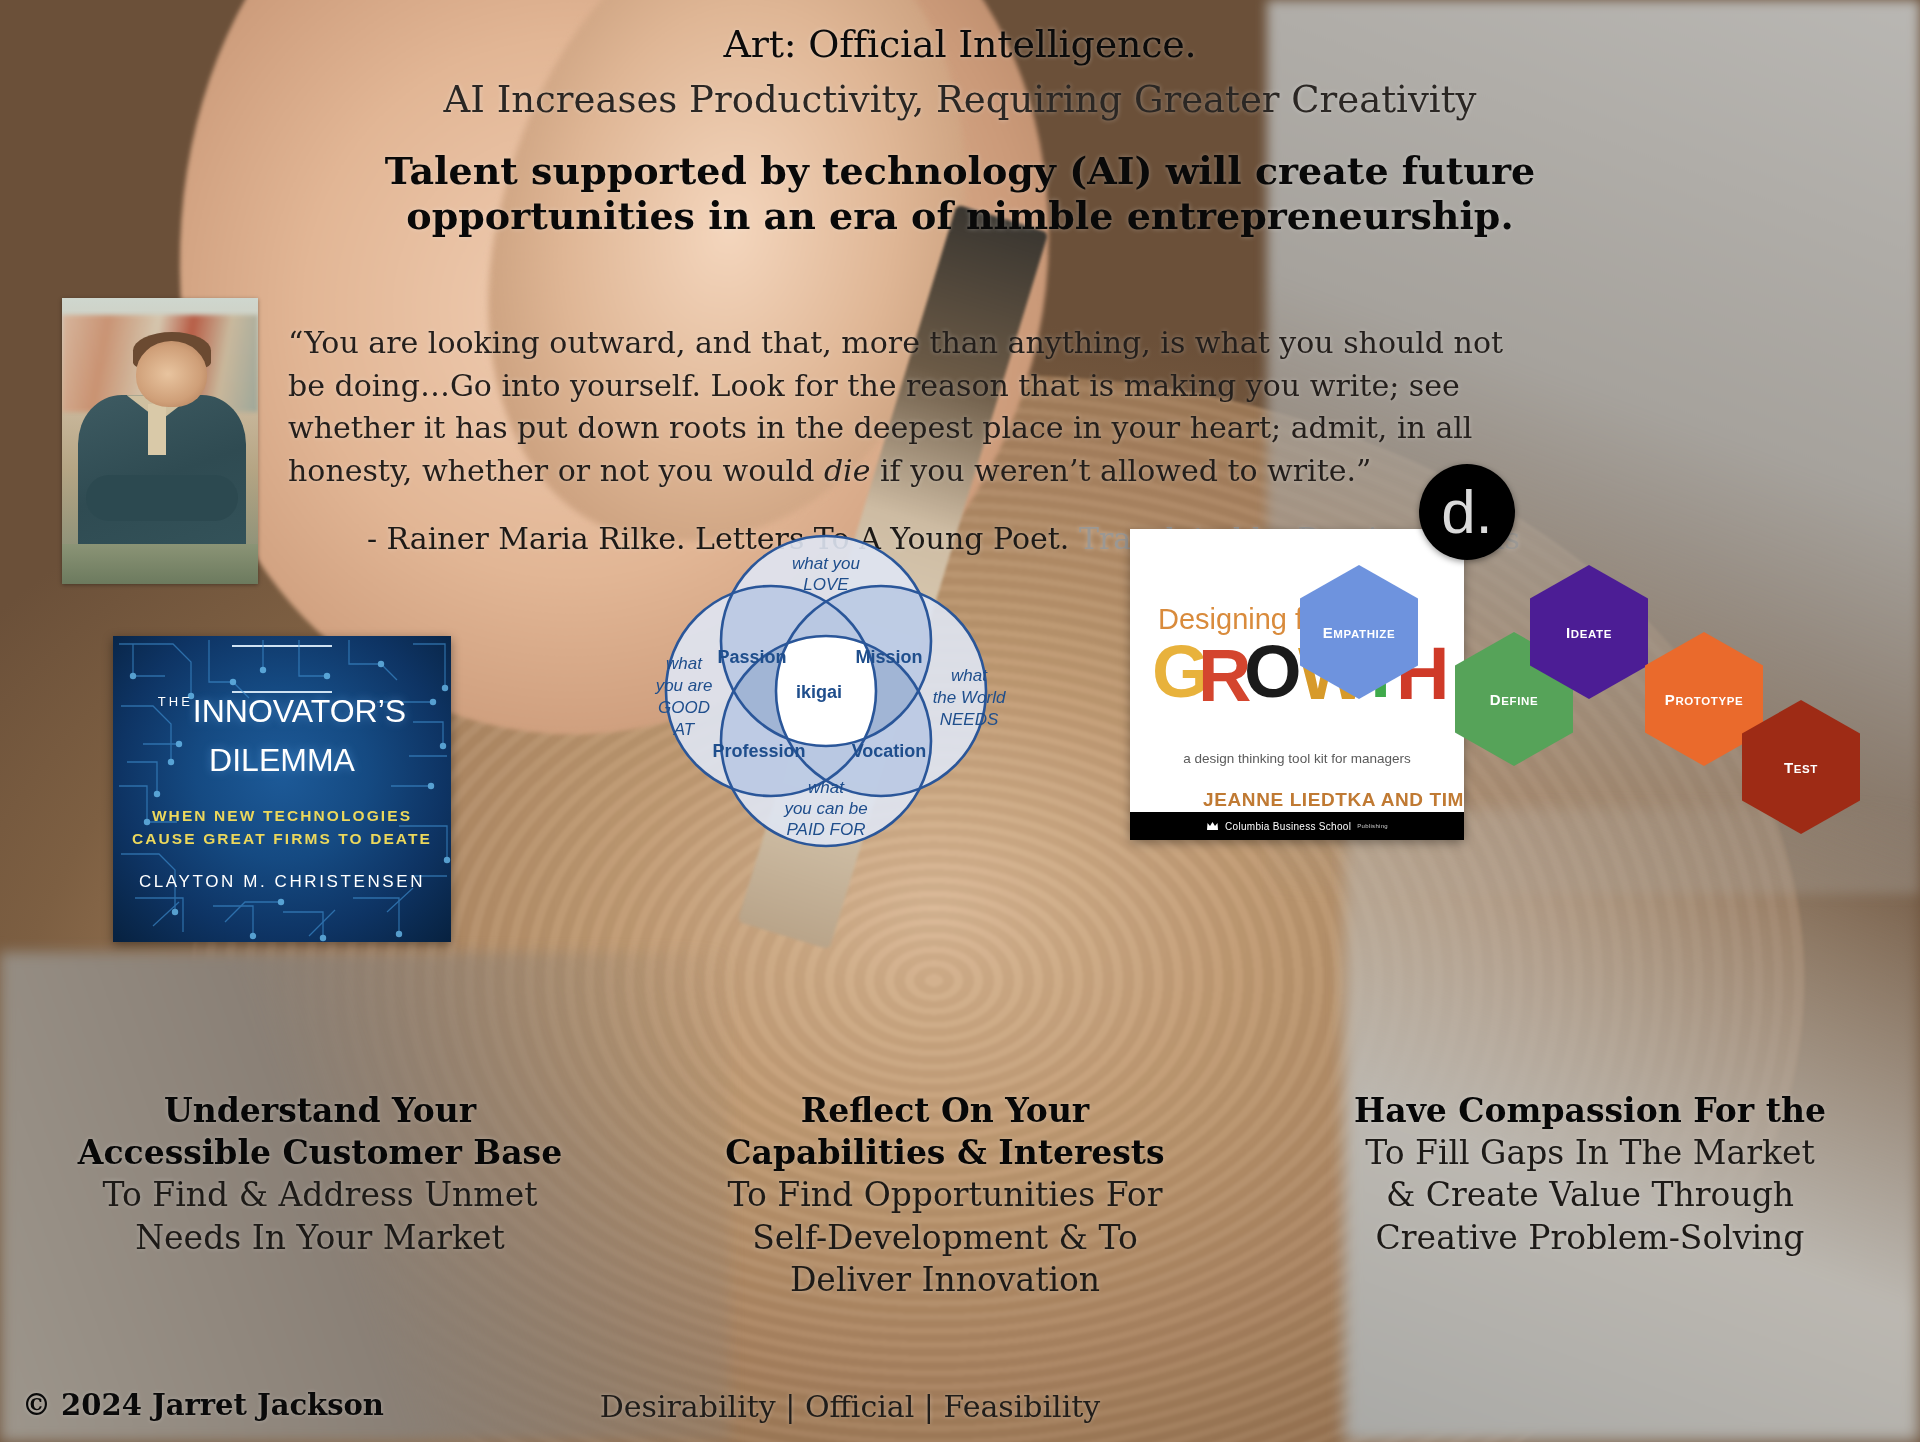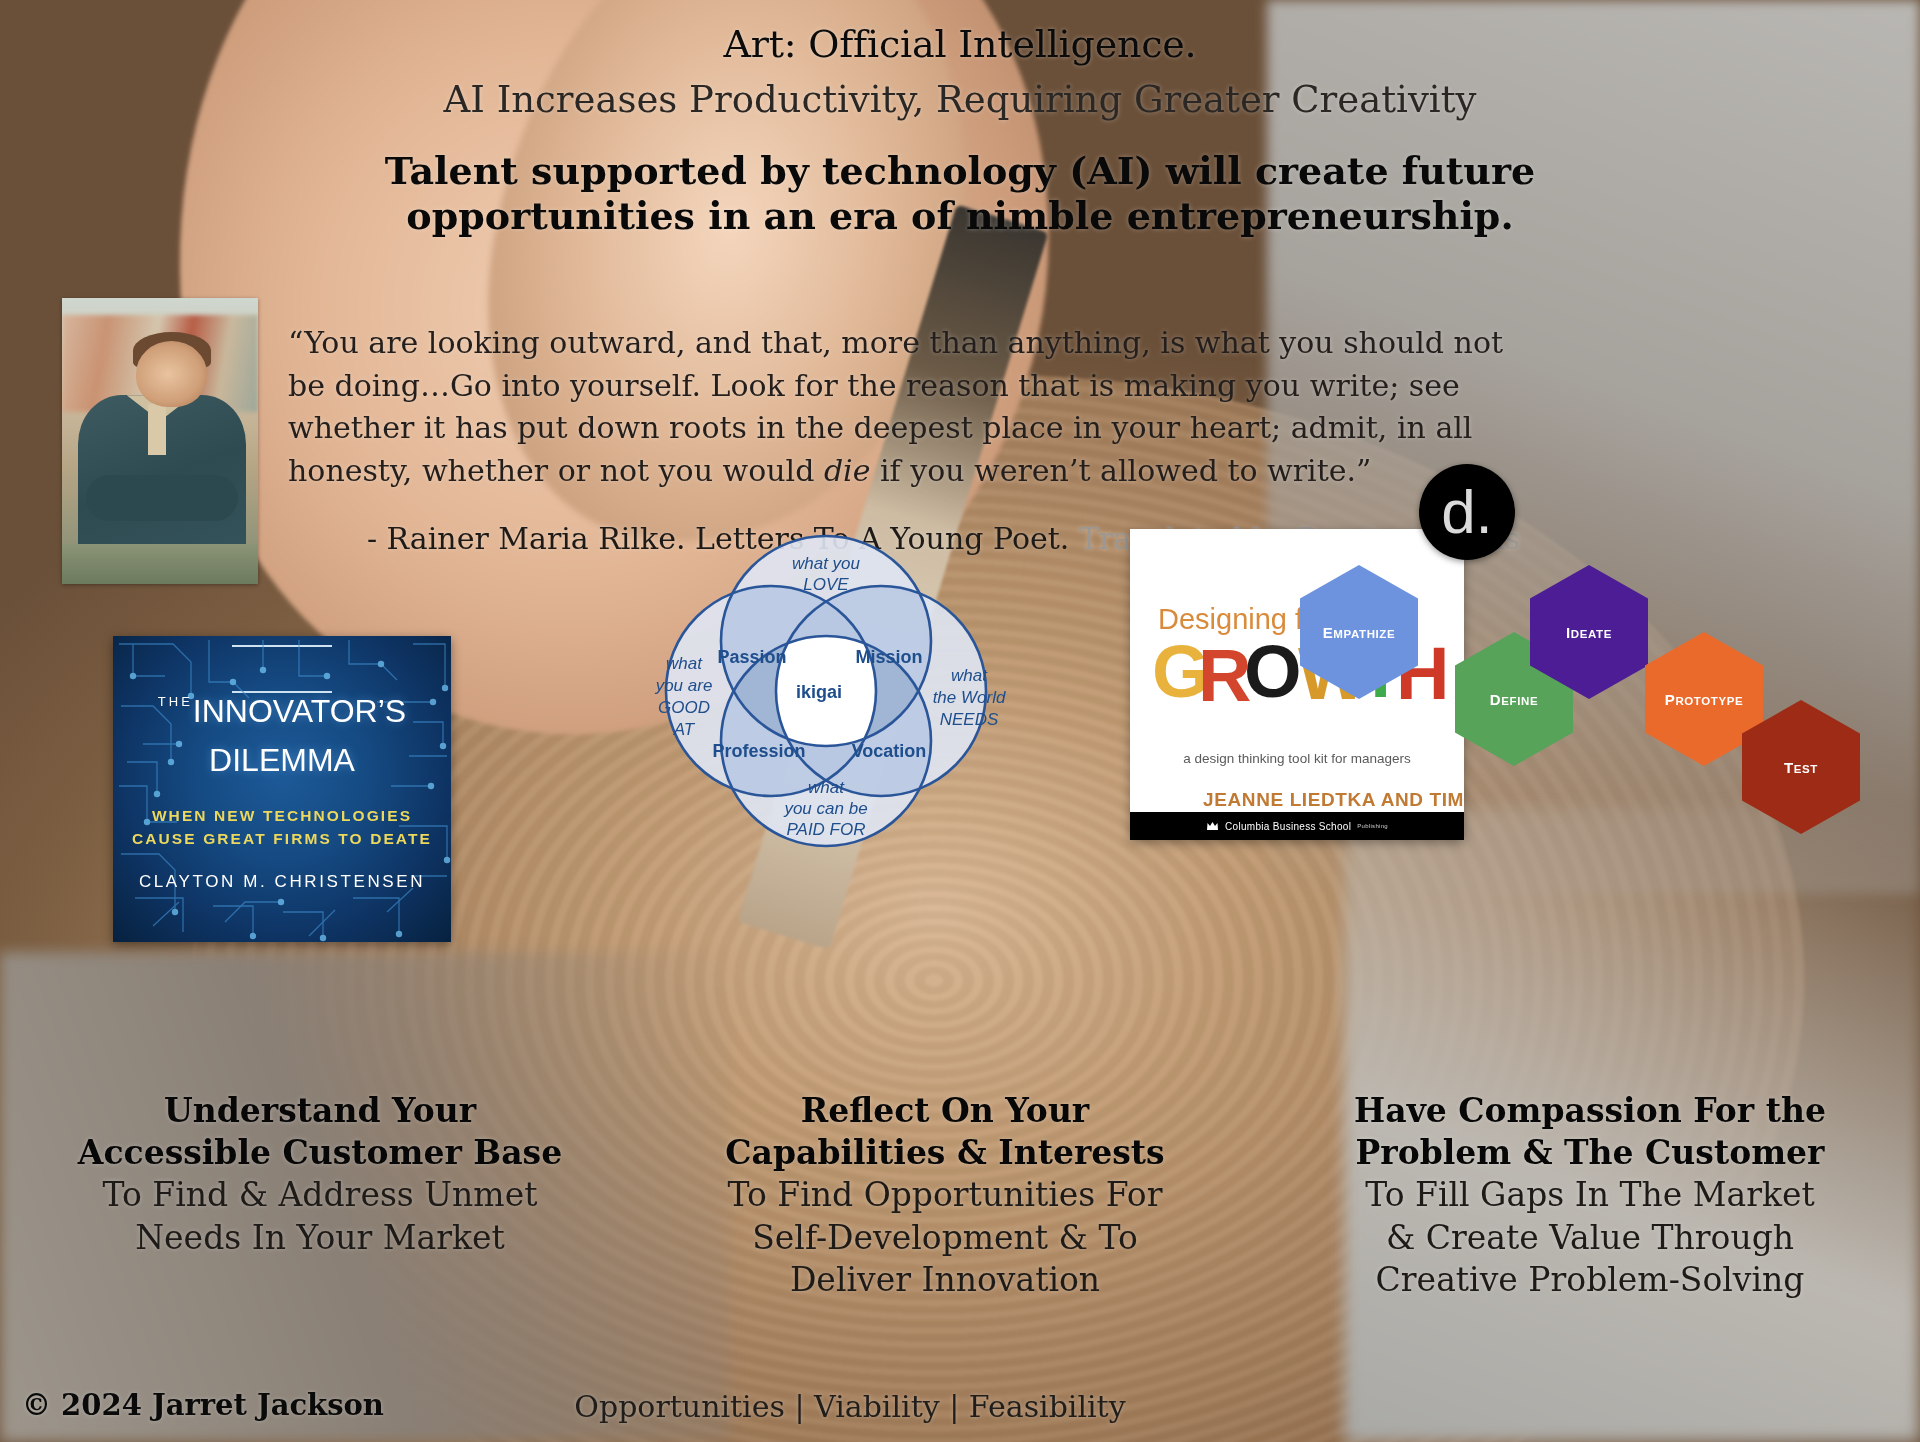--- a/index.html
+++ b/index.html
@@ -488,22 +488,21 @@
   </div>
   <div class="col" id="col2">
     <div class="bold">Reflect On Your</div>
     <div class="bold">Capabilities &amp; Interests</div>
     <div class="light">To Find Opportunities For</div>
     <div class="light">Self-Development &amp; To</div>
     <div class="light">Deliver Innovation</div>
   </div>
   <div class="col" id="col3">
     <div class="bold">Have Compassion For the</div>
-    <div class="bold">Problem &amp; The Customer</div>
     <div class="light">To Fill Gaps In The Market</div>
     <div class="light">&amp; Create Value Through</div>
     <div class="light">Creative Problem-Solving</div>
   </div>
 
   <div id="copyright">© 2024 Jarret Jackson</div>
-  <div id="dvf">Opportunities | Viability | Feasibility</div>
+  <div id="dvf">Desirability | Official | Feasibility</div>
 
 </div>
 
 </body></html>

